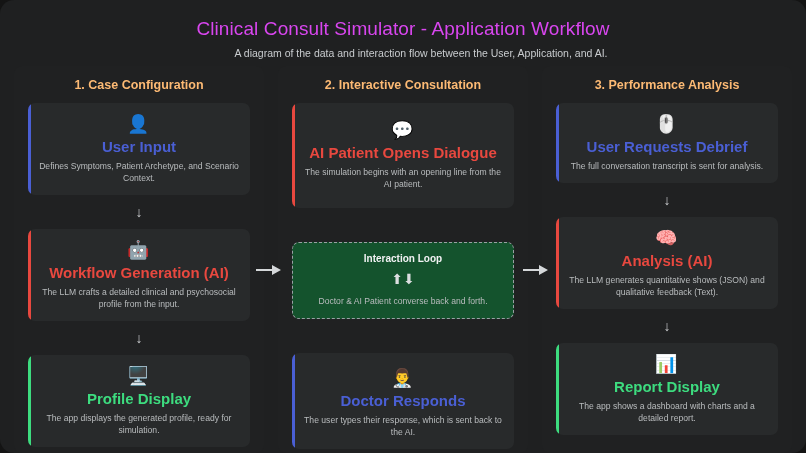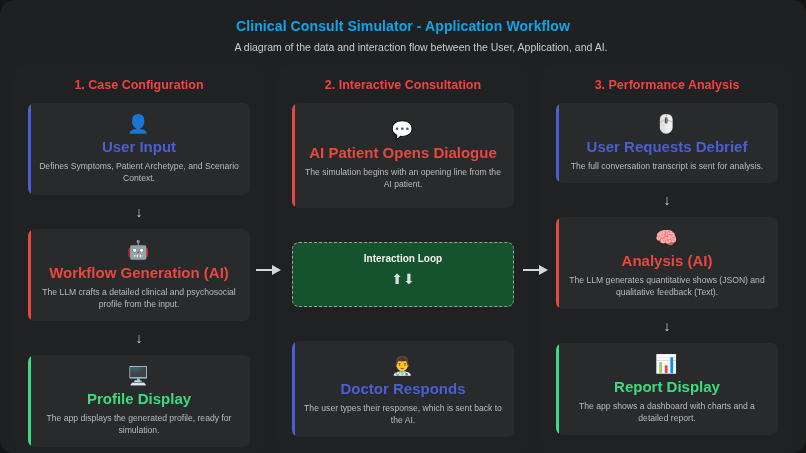--- a/index.html
+++ b/index.html
@@ -13,42 +13,42 @@
     position:relative;
     width:806px; height:453px;
     background:#1f2021;
     border-radius:14px;
     overflow:hidden;
   }
 
   
   .hdr { padding-top:18px; text-align:center; }
   .hdr-title {
-    font-size:14px; font-weight:bold; letter-spacing:.1px;
-    color:#0ea5e9;
+    font-size:19px; font-weight:normal; letter-spacing:.1px;
+    color:#d946ef;
   }
   .hdr-sub {
     margin-top:7px;
     font-size:10.5px; color:#c9cccf; font-weight:400;padding-left:36px;
   }
 
   
   .cols {
     position:absolute; left:0; top:66px; right:0; bottom:0;
     display:flex; justify-content:space-between;
     padding:0 14px;
   }
   .col {
     width:250px;
     display:flex; flex-direction:column; align-items:center;
     background:#202122;
     border-radius:8px;
   }
   .col-title {
-    font-size:12.5px; font-weight:bold; color:#ef4444;
+    font-size:12.5px; font-weight:bold; color:#fdba74;
     margin:12px 0 11px 0; text-align:right;
   }
 
   
   .card {
     position:relative;
     width:222px;
     background:#282a2b;
     border-radius:7px;
     padding:10px 11px 11px 11px;
@@ -151,20 +151,21 @@
         <span class="card-icon">💬</span>
         <div class="card-title">AI Patient Opens Dialogue</div>
         <div class="card-desc">The simulation begins with an opening line from the AI patient.</div>
       </div>
 
       <div class="v-arrow" style="visibility:hidden">&nbsp;</div>
 
       <div class="loopbox">
         <div class="loop-title">Interaction Loop</div>
         <span class="loop-icon">⬆⬇</span>
+        <div class="loop-desc">Doctor &amp; AI Patient converse back and forth.</div>
       </div>
 
       <div class="v-arrow" style="visibility:hidden">&nbsp;</div>
 
       <div class="card" style="--accent:#4a5fd4;padding-top:14px;">
         <span class="card-icon">👨‍⚕️</span>
         <div class="card-title">Doctor Responds</div>
         <div class="card-desc">The user types their response, which is sent back to the AI.</div>
       </div>
     </div>

